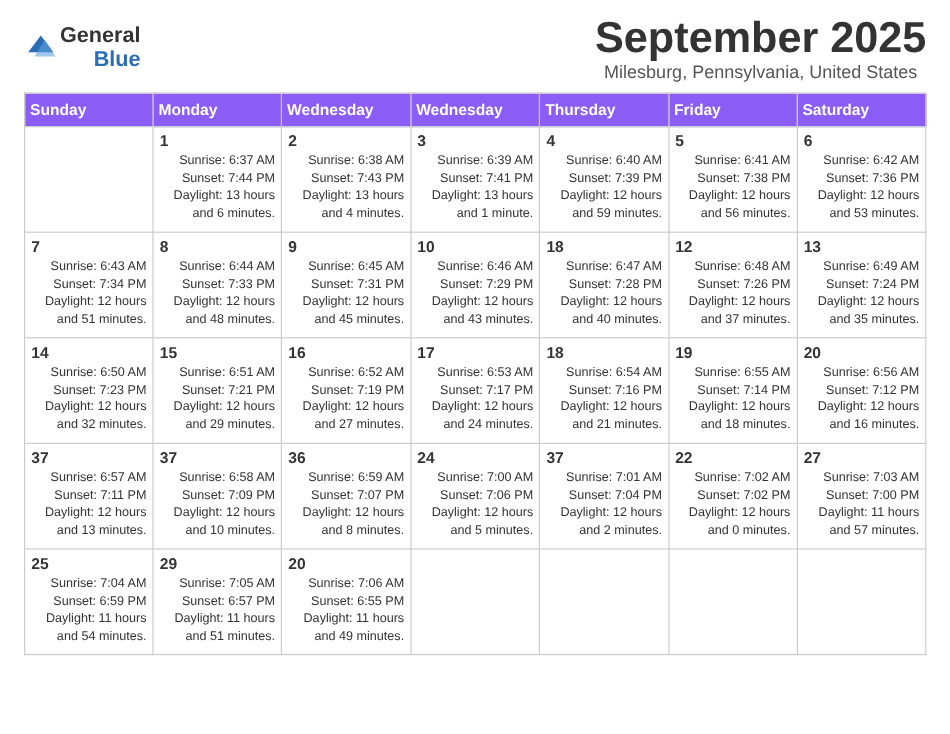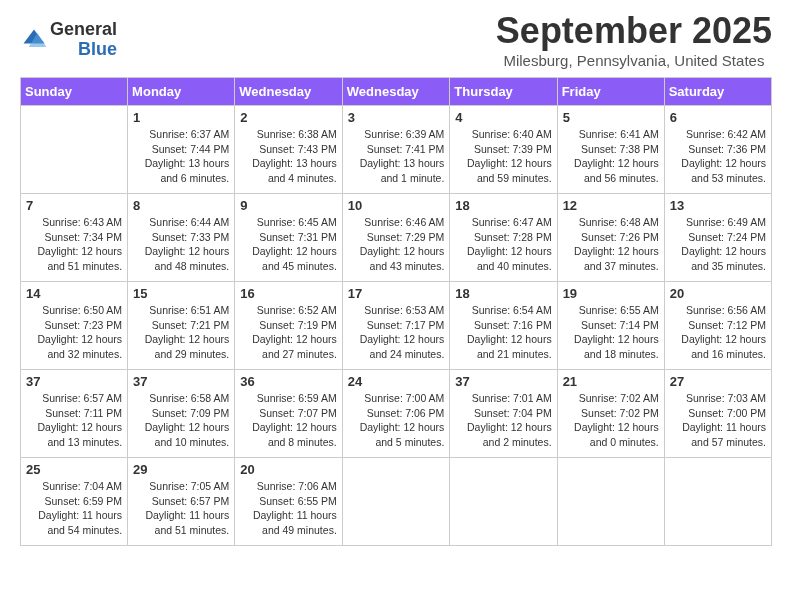--- a/index.html
+++ b/index.html
@@ -226,21 +226,21 @@
         </td>
         <td>
           <div class="day-number">24</div>
           <div class="day-info">Sunrise: 7:00 AM<br>Sunset: 7:06 PM<br>Daylight: 12 hours<br>and 5 minutes.</div>
         </td>
         <td>
           <div class="day-number">37</div>
           <div class="day-info">Sunrise: 7:01 AM<br>Sunset: 7:04 PM<br>Daylight: 12 hours<br>and 2 minutes.</div>
         </td>
         <td>
-          <div class="day-number">21</div>
+          <div class="day-number">22</div>
           <div class="day-info">Sunrise: 7:02 AM<br>Sunset: 7:02 PM<br>Daylight: 12 hours<br>and 0 minutes.</div>
         </td>
         <td>
           <div class="day-number">27</div>
           <div class="day-info">Sunrise: 7:03 AM<br>Sunset: 7:00 PM<br>Daylight: 11 hours<br>and 57 minutes.</div>
         </td>
       </tr>
       <tr>
         <td>
           <div class="day-number">25</div>

